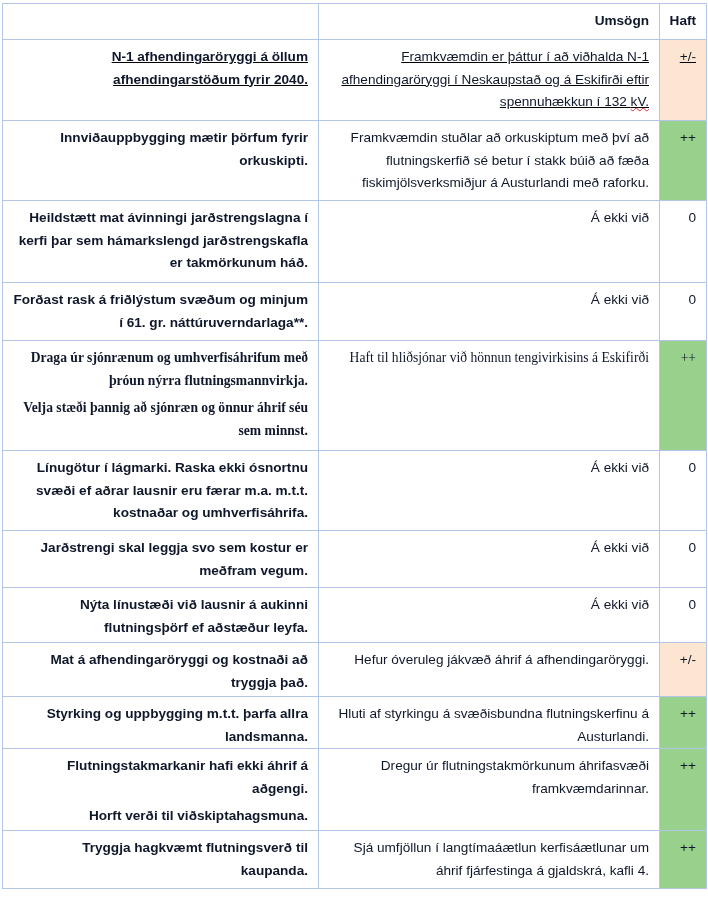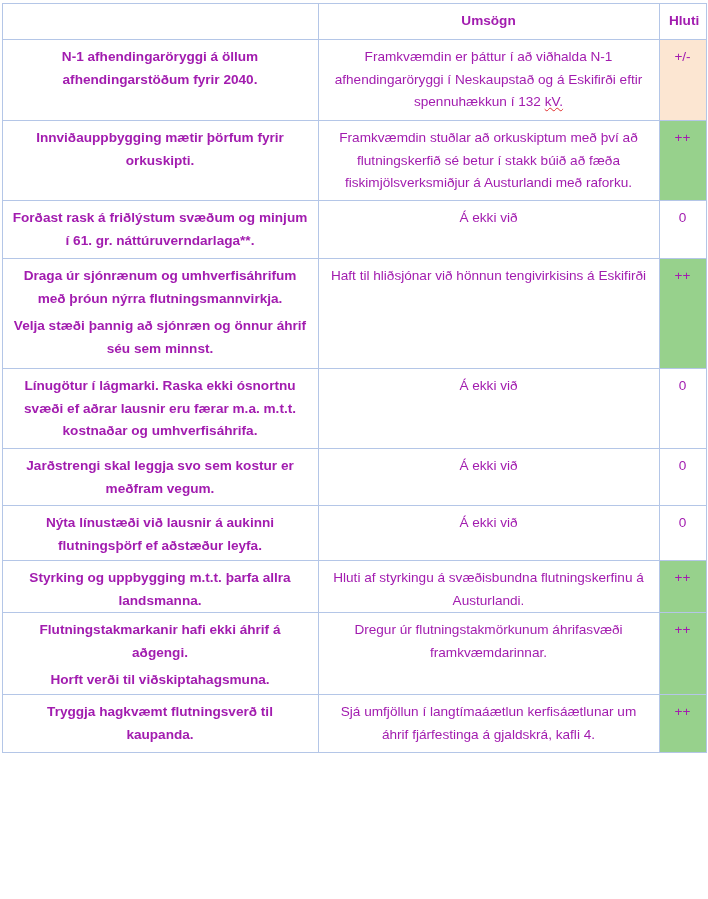--- a/index.html
+++ b/index.html
@@ -8,22 +8,22 @@
     position: absolute; left: 2px; top: 3px;
     border-collapse: collapse; table-layout: fixed;
     width: 704px;
   }
   table.eval td, table.eval th {
     border: 1px solid #b4c6e7;
     vertical-align: top;
     padding: 6px 10px 0 9px;
     font-size: 13.6px;
     line-height: 22.5px;
-    color: #a21caf;
-    text-align: center;
+    color: #0f172a;
+    text-align: right;
   }
   th { font-weight: bold; }
   col.c1 { width: 316px; }
   col.c2 { width: 341px; }
   col.c3 { width: 47px; }
   td.crit { font-weight: bold; }
   td.crit p, td.comm p { margin: 0; }
   td.crit p + p { margin-top: 5px; }
   td.score, th.score-h { text-align: center; padding-left: 2px; padding-right: 2px; color: #404040; }
   th.score-h { color: #111; }
@@ -37,46 +37,53 @@
 <table class="eval">
   <colgroup>
       <col class="c1">
       <col class="c2">
       <col class="c3">
     </colgroup>
   <thead>
     <tr style="height:36px">
       <th></th>
       <th>Umsögn</th>
-      <th class="score-h">Hluti</th>
+      <th class="score-h">Haft</th>
     </tr>
   </thead>
   <tbody id="tbody">
-      <tr style="height: 81px;">
+      <tr style="height: 81px; text-decoration: underline;">
         <td class="crit">
           <p>N-1 afhendingaröryggi á öllum afhendingarstöðum fyrir 2040.</p>
         </td>
         <td class="comm"><span>Framkvæmdin er þáttur í að viðhalda N-1 afhendingaröryggi í Neskaupstað og á Eskifirði eftir spennuhækkun í 132 </span><span class="spell">kV.</span></td>
         <td class="score neu" style="background: rgb(252, 230, 210);">+/-</td>
       </tr>
       <tr style="height: 80px; margin-left: 32px;">
         <td class="crit">
           <p>Innviðauppbygging mætir þörfum fyrir orkuskipti.</p>
         </td>
         <td class="comm"><span>Framkvæmdin stuðlar að orkuskiptum með því að flutningskerfið sé betur í stakk búið að fæða fiskimjölsverksmiðjur á Austurlandi með raforku.</span></td>
         <td class="score pos" style="background: rgb(151, 209, 140);">++</td>
       </tr>
+      <tr style="height: 82px;">
+        <td class="crit">
+          <p>Heildstætt mat ávinningi jarðstrengslagna í kerfi þar sem hámarkslengd jarðstrengskafla er takmörkunum háð.</p>
+        </td>
+        <td class="comm"><span>Á ekki við</span></td>
+        <td class="score ">0</td>
+      </tr>
       <tr style="height: 58px;">
         <td class="crit">
           <p>Forðast rask á friðlýstum svæðum og minjum í 61. gr. náttúruverndarlaga**.</p>
         </td>
         <td class="comm"><span>Á ekki við</span></td>
         <td class="score ">0</td>
       </tr>
-      <tr style="height: 110px;">
+      <tr style="height: 110px; font-family: Liberation Serif, serif;">
         <td class="crit">
           <p>Draga úr sjónrænum og umhverfisáhrifum með þróun nýrra flutningsmannvirkja.</p>
           <p>Velja stæði þannig að sjónræn og önnur áhrif séu sem minnst.</p>
         </td>
         <td class="comm"><span>Haft til hliðsjónar við hönnun tengivirkisins á Eskifirði</span></td>
         <td class="score pos" style="background: rgb(151, 209, 140);">++</td>
       </tr>
       <tr style="height: 80px; padding-left: 44px;">
         <td class="crit">
           <p>Línugötur í lágmarki. Raska ekki ósnortnu svæði ef aðrar lausnir eru færar m.a. m.t.t. kostnaðar og umhverfisáhrifa.</p>
@@ -91,20 +98,27 @@
         <td class="comm"><span>Á ekki við</span></td>
         <td class="score ">0</td>
       </tr>
       <tr style="height: 55px; padding-left: 44px;">
         <td class="crit">
           <p>Nýta línustæði við lausnir á aukinni flutningsþörf ef aðstæður leyfa.</p>
         </td>
         <td class="comm"><span>Á ekki við</span></td>
         <td class="score ">0</td>
       </tr>
+      <tr style="height: 54px;">
+        <td class="crit">
+          <p>Mat á afhendingaröryggi og kostnaði að tryggja það.</p>
+        </td>
+        <td class="comm"><span>Hefur óveruleg jákvæð áhrif á afhendingaröryggi.</span></td>
+        <td class="score neu" style="background: rgb(252, 230, 210);">+/-</td>
+      </tr>
       <tr style="height: 51px;">
         <td class="crit">
           <p>Styrking og uppbygging m.t.t. þarfa allra landsmanna.</p>
         </td>
         <td class="comm"><span>Hluti af styrkingu á svæðisbundna flutningskerfinu á Austurlandi.</span></td>
         <td class="score pos" style="background: rgb(151, 209, 140);">++</td>
       </tr>
       <tr style="height: 82px;">
         <td class="crit">
           <p>Flutningstakmarkanir hafi ekki áhrif á aðgengi.</p>

